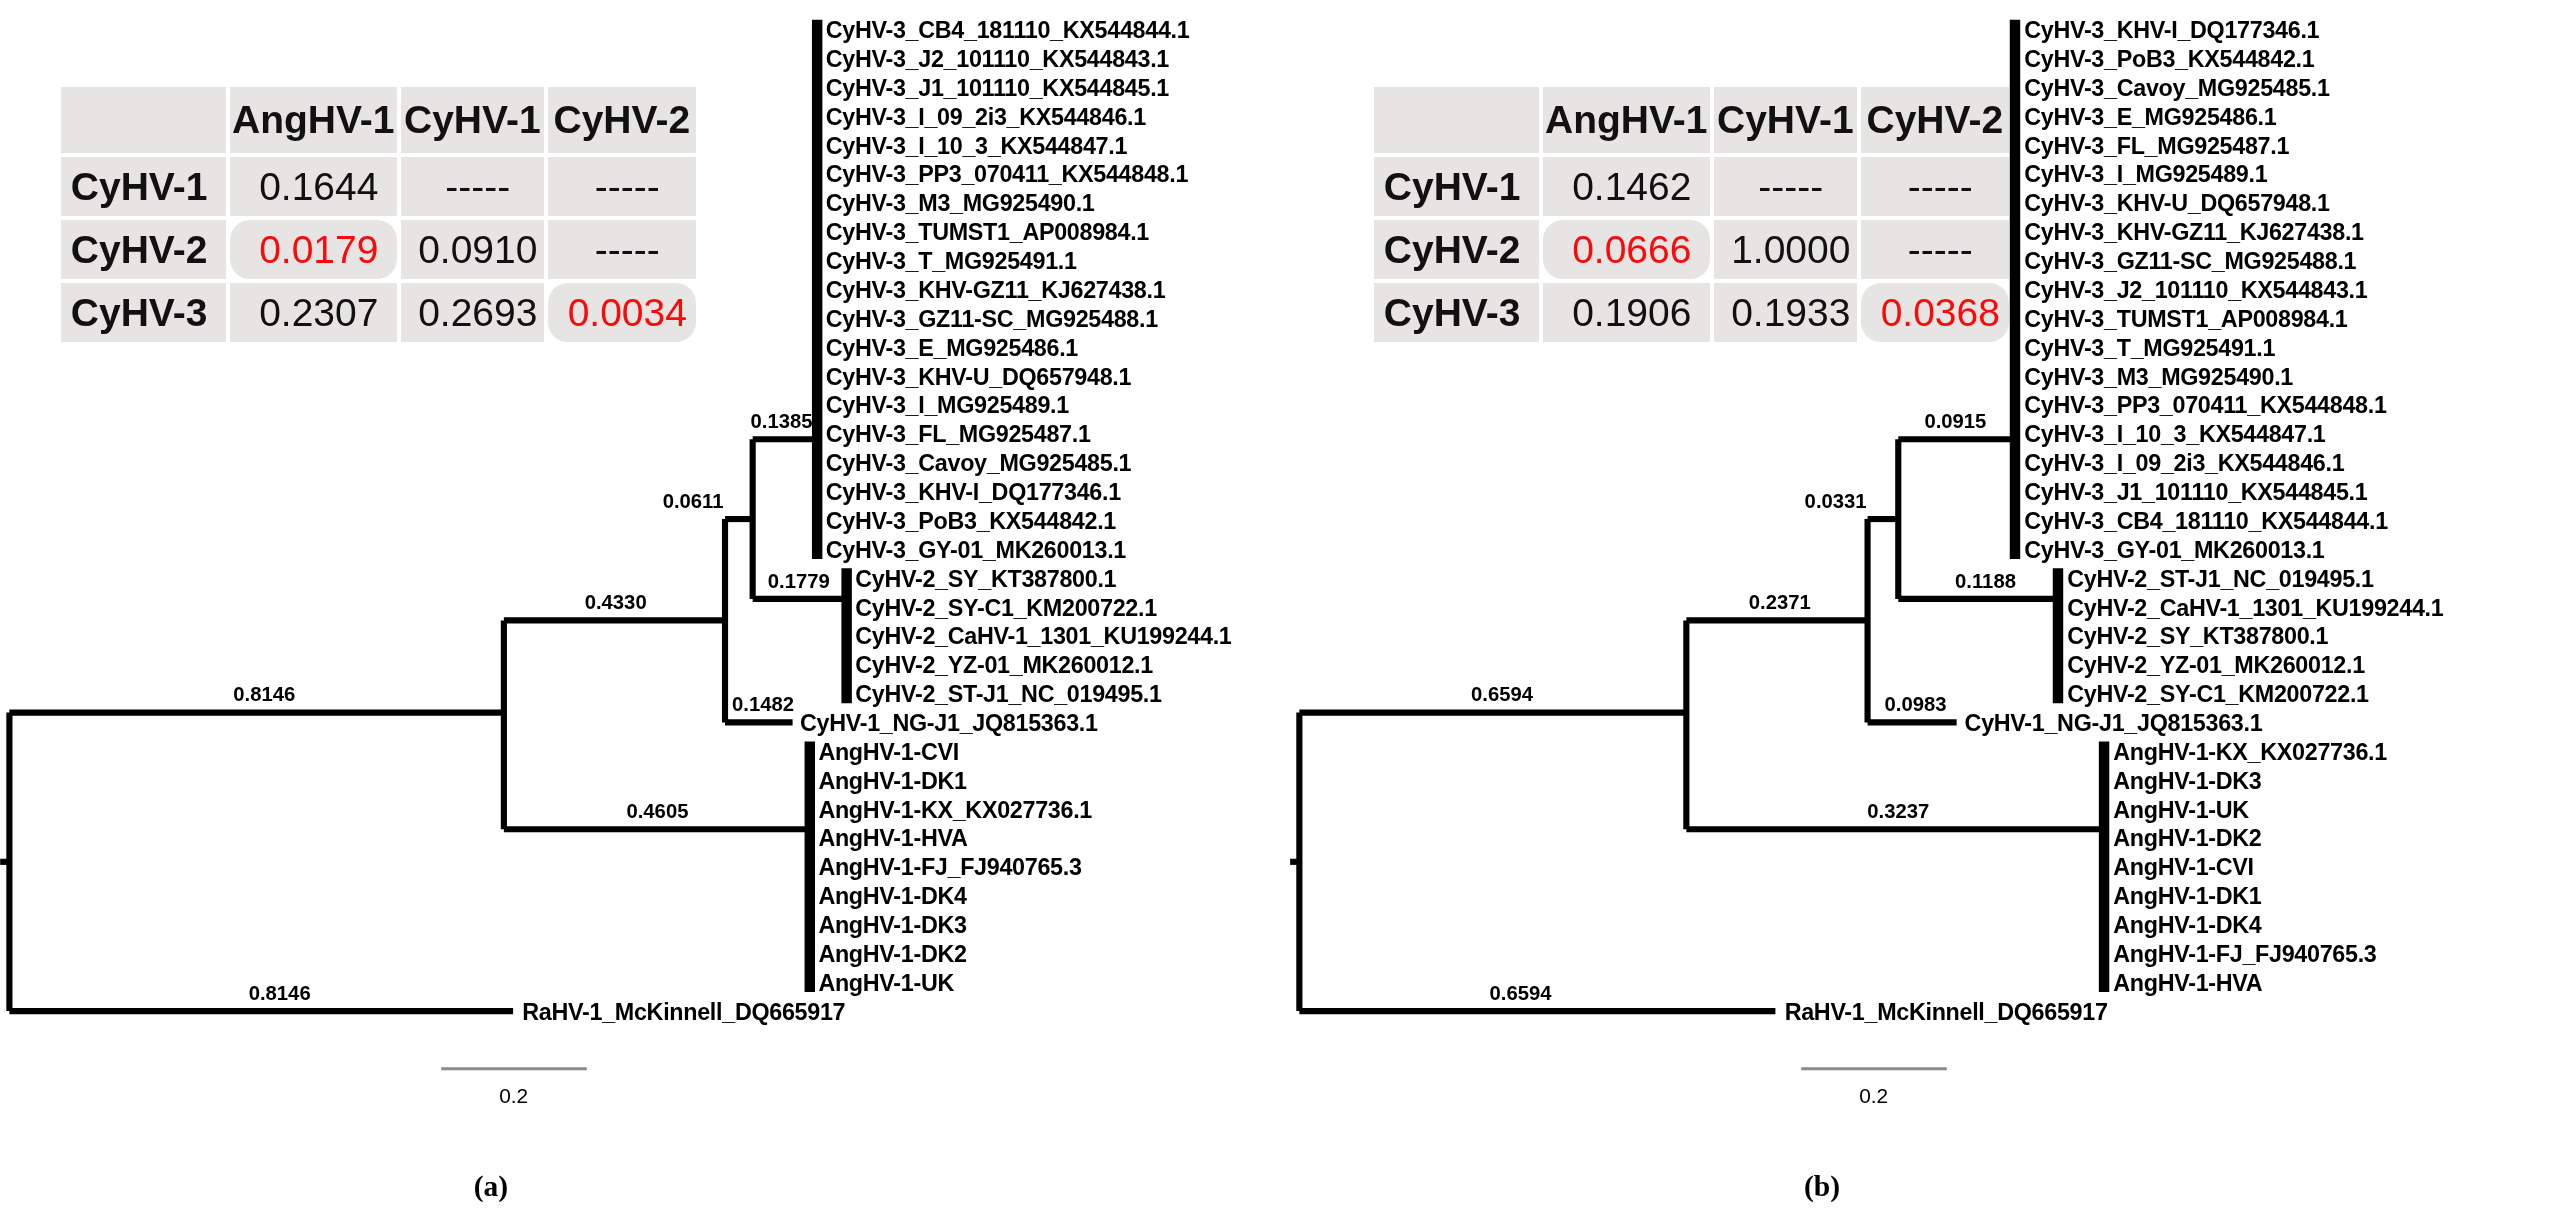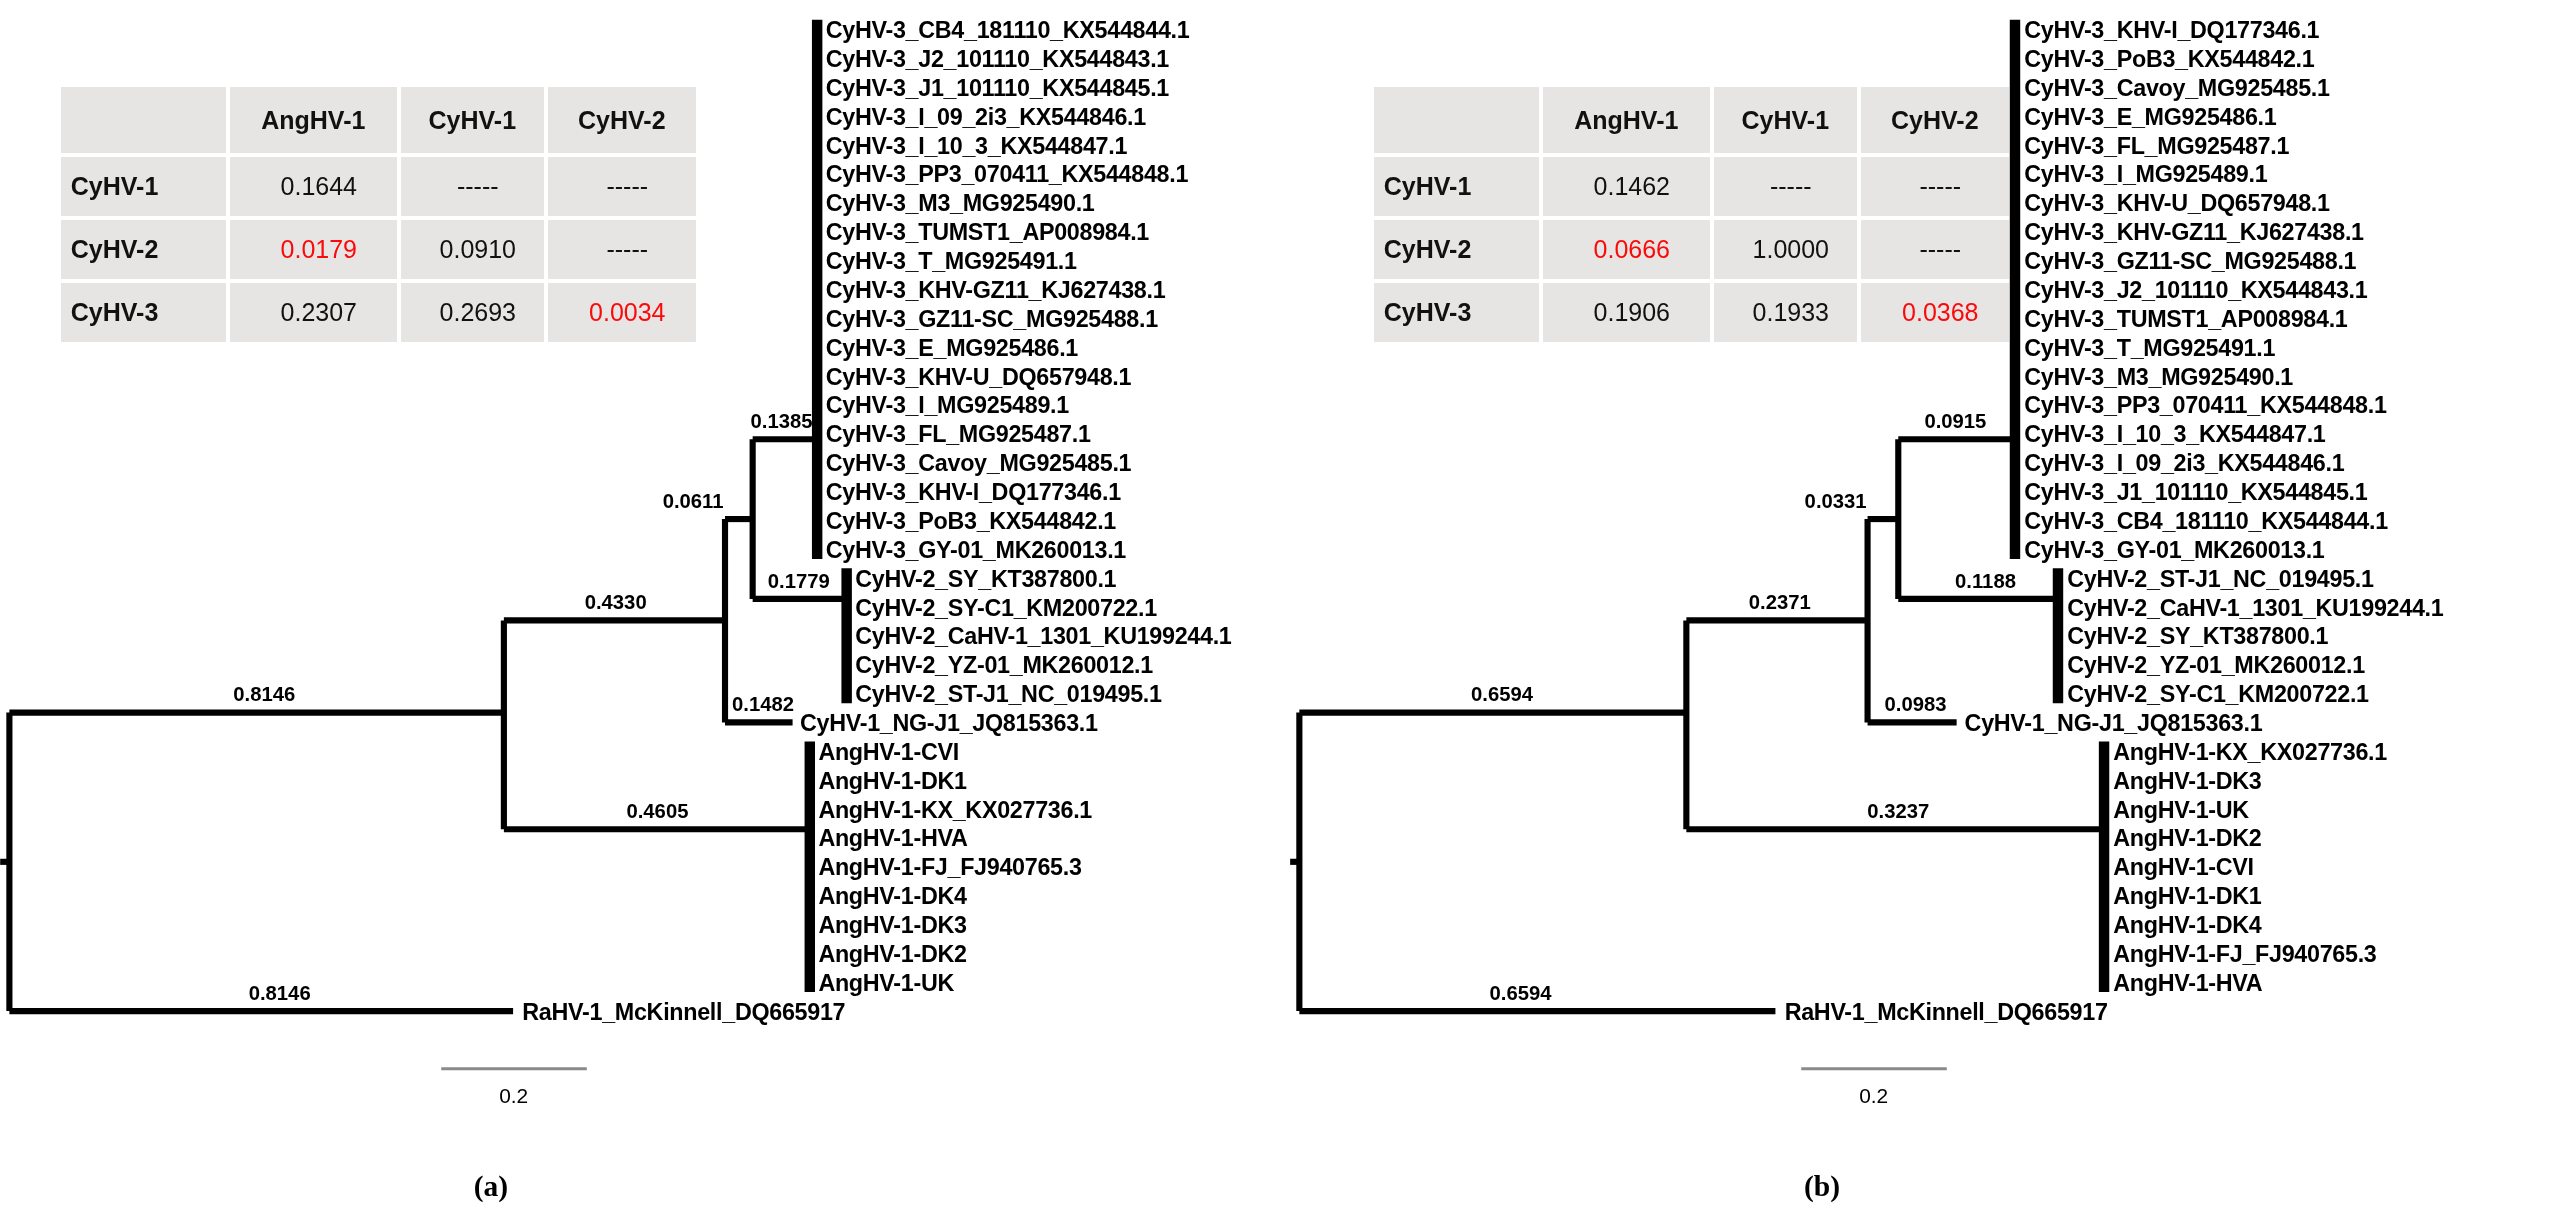--- a/index.html
+++ b/index.html
@@ -7,29 +7,29 @@
     --cellbg:#e6e5e3;
     --branch:#000000;
     --scalegray:#8a8a8a;
   }
   html,body{margin:0;padding:0;background:#ffffff;}
   #stage{position:relative;width:2576px;height:1231px;background:#ffffff;overflow:hidden;
          font-family:"Liberation Sans", sans-serif;}
   svg.tree{position:absolute;left:0;top:0;width:2576px;height:1231px;}
   svg text{font-family:"Liberation Sans", sans-serif;fill:#000;}
   table.dist{position:absolute;border-collapse:separate;border-spacing:4.9px;
-             font-size:25px;color:#111;}
+             font-size:39px;color:#111;}
   table.dist th, table.dist td{background:var(--cellbg);text-align:center;vertical-align:middle;}
   table.dist th{font-weight:bold;}
   table.dist td{font-weight:normal;padding-left:12px;}
   table.dist .rowlab{text-align:left;padding-left:9.8px;font-weight:bold;width:154px;}
   table.dist .c1{width:165px;} table.dist .c2{width:141px;} table.dist .c3{width:146px;}
   table.dist tr.hdr th{height:64px;}
   table.dist tr.datarow th, table.dist tr.datarow td{height:57px;}
-  td.red{color:var(--red);font-weight:bold;}
+  td.red{color:var(--red);font-weight:bold;border-radius:20px;}
   .caption{position:absolute;font-family:"Liberation Serif", serif;font-weight:bold;
            font-size:29.5px;color:#000;transform:translateX(-50%);}
 </style>
 </head>
 <body>
 
 <div id="stage">
 
   <svg class="tree" id="tree-svg" viewBox="0 0 4193 2004" xmlns="http://www.w3.org/2000/svg">
       <line x1="0" y1="1403" x2="15" y2="1403" stroke="#000000" stroke-width="10" stroke-linecap="butt"></line>

